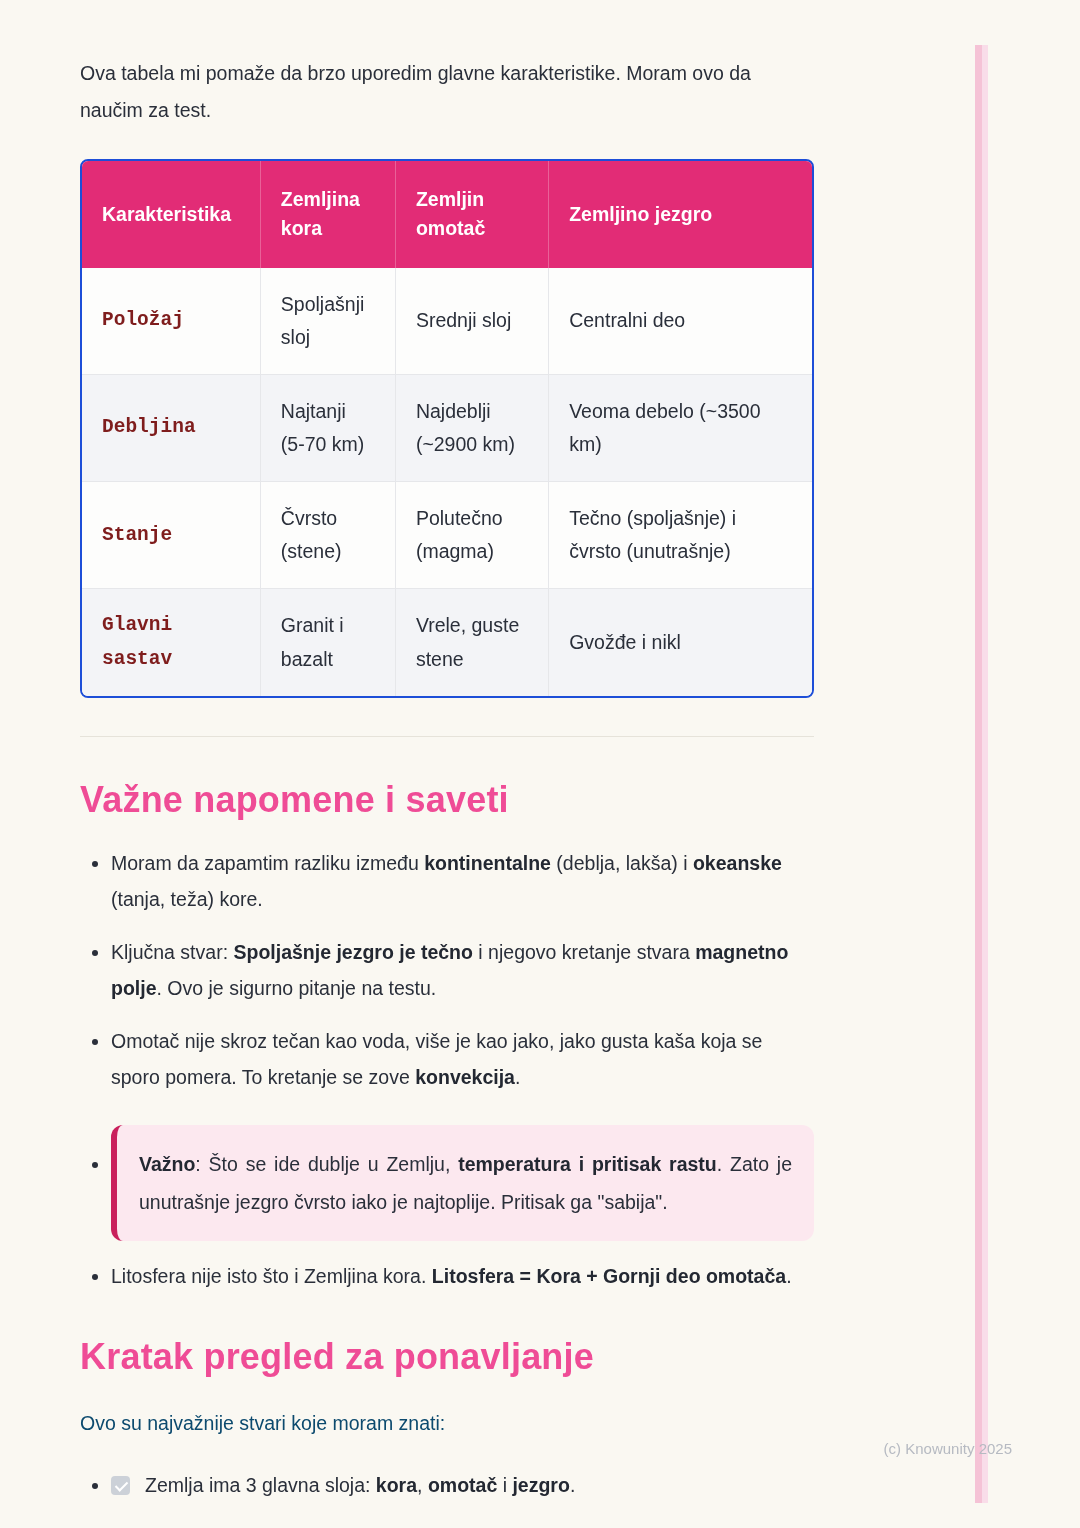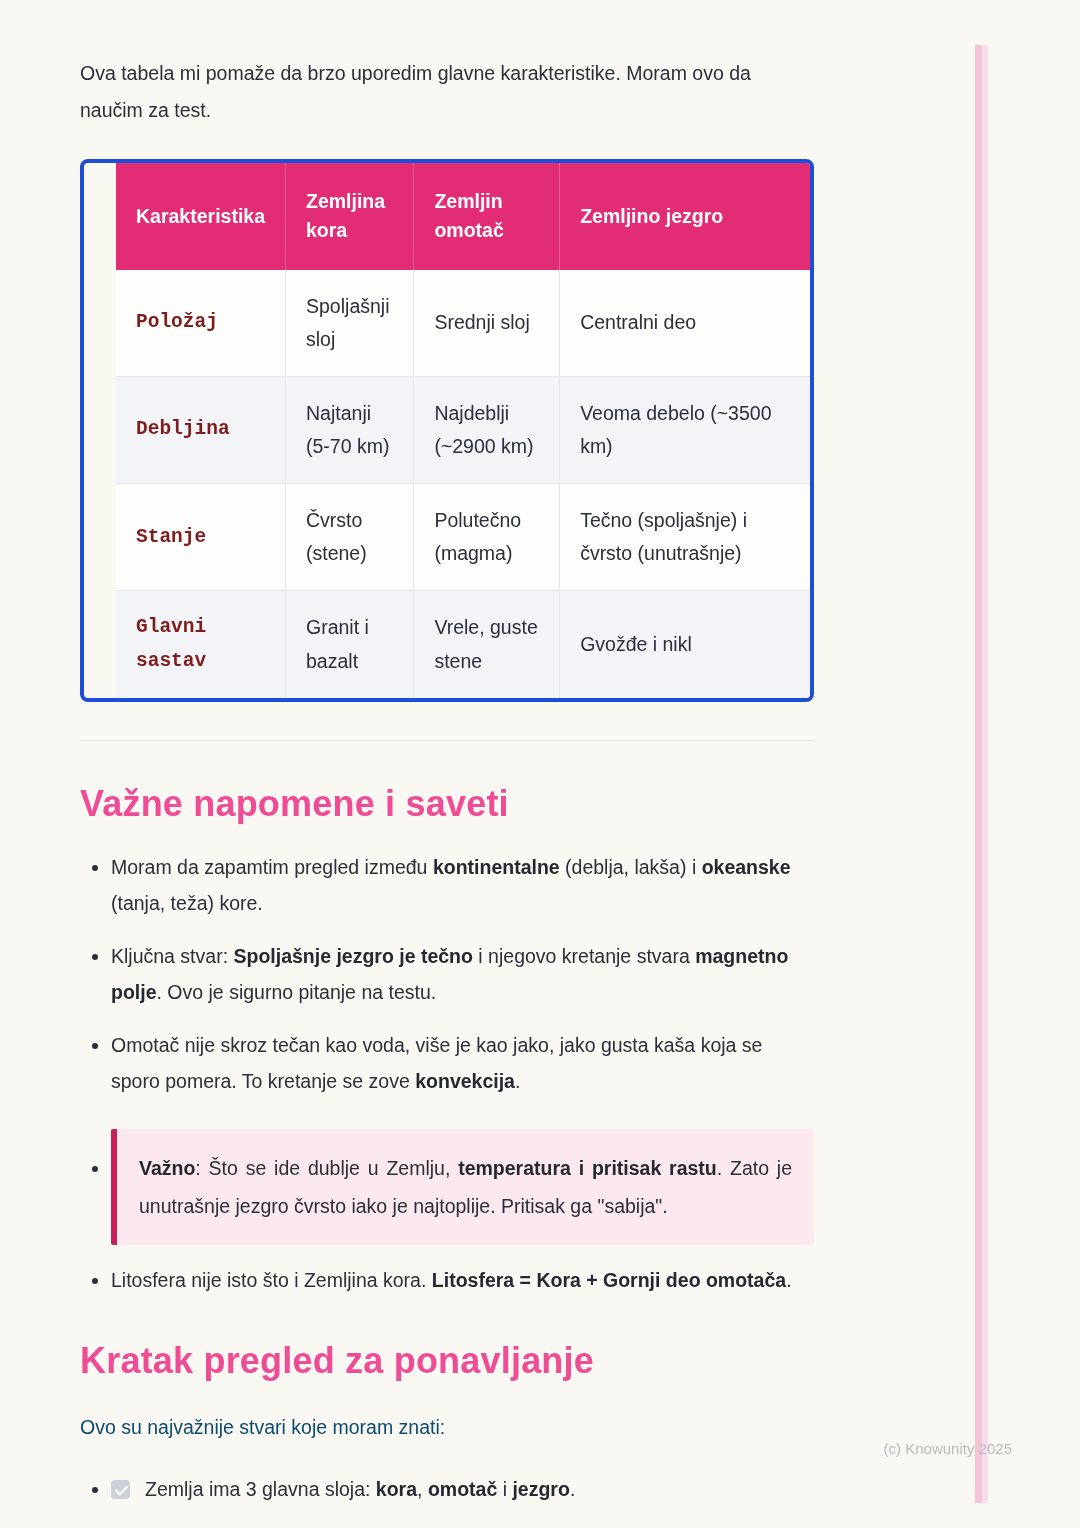--- a/index.html
+++ b/index.html
@@ -24,24 +24,23 @@
     width: 734px;
   }
   .intro {
     margin: 0;
     font-size: 19.5px;
     line-height: 1.9;
     color: #2a2f3a;
   }
   .table-wrap {
     margin-top: 30px;
-    border: 4px solid #1d4ed8;
+    border: 2px solid #1d4ed8;
     border-radius: 8px;
     overflow: hidden;
-    padding-left: 32px;
   }
   table {
     width: 100%;
     border-collapse: separate;
     border-spacing: 0;
     font-size: 19.5px;
   }
   th {
     background: #e22c76;
     color: #ffffff;
@@ -82,21 +81,21 @@
   ul.bullet-list > li {
     font-size: 19.5px;
     line-height: 1.85;
     margin-bottom: 17px;
     color: #2a2f3a;
   }
   li.callout-item { margin: 30px 0 30px 0; }
   .callout {
     background: #fce8ef;
     border-left: 6px solid #c9205c;
-    border-radius: 2px;
+    border-radius: 12px;
     padding: 20px 22px;
     line-height: 1.95;
     text-align: justify;
     color: #2a2f3a;
   }
   .review-intro {
     margin: 28px 0 0 0;
     font-size: 19.5px;
     line-height: 1.8;
     color: #0c4a6e;
@@ -190,21 +189,21 @@
       </tbody>
     </table>
   </div>
 
   <hr class="divider">
 
   <h2 class="section-heading">Važne napomene i saveti</h2>
 
   <ul class="bullet-list">
     <li>
-      <span><span>Moram da zapamtim pregled između </span><strong>kontinentalne</strong><span> (deblja, lakša) i </span><strong>okeanske</strong><span> (tanja, teža) kore.</span></span>
+      <span><span>Moram da zapamtim razliku između </span><strong>kontinentalne</strong><span> (deblja, lakša) i </span><strong>okeanske</strong><span> (tanja, teža) kore.</span></span>
     </li>
     <li>
       <span><span>Ključna stvar: </span><strong>Spoljašnje jezgro je tečno</strong><span> i njegovo kretanje stvara </span><strong>magnetno polje</strong><span>. Ovo je sigurno pitanje na testu.</span></span>
     </li>
     <li>
       <span><span>Omotač nije skroz tečan kao voda, više je kao jako, jako gusta kaša koja se sporo pomera. To kretanje se zove </span><strong>konvekcija</strong><span>.</span></span>
     </li>
     <li class="callout-item">
       <div class="callout">
         <span><strong>Važno</strong><span>: Što se ide dublje u Zemlju, </span><strong>temperatura i pritisak rastu</strong><span>. Zato je unutrašnje jezgro čvrsto iako je najtoplije. Pritisak ga "sabija".</span></span>

